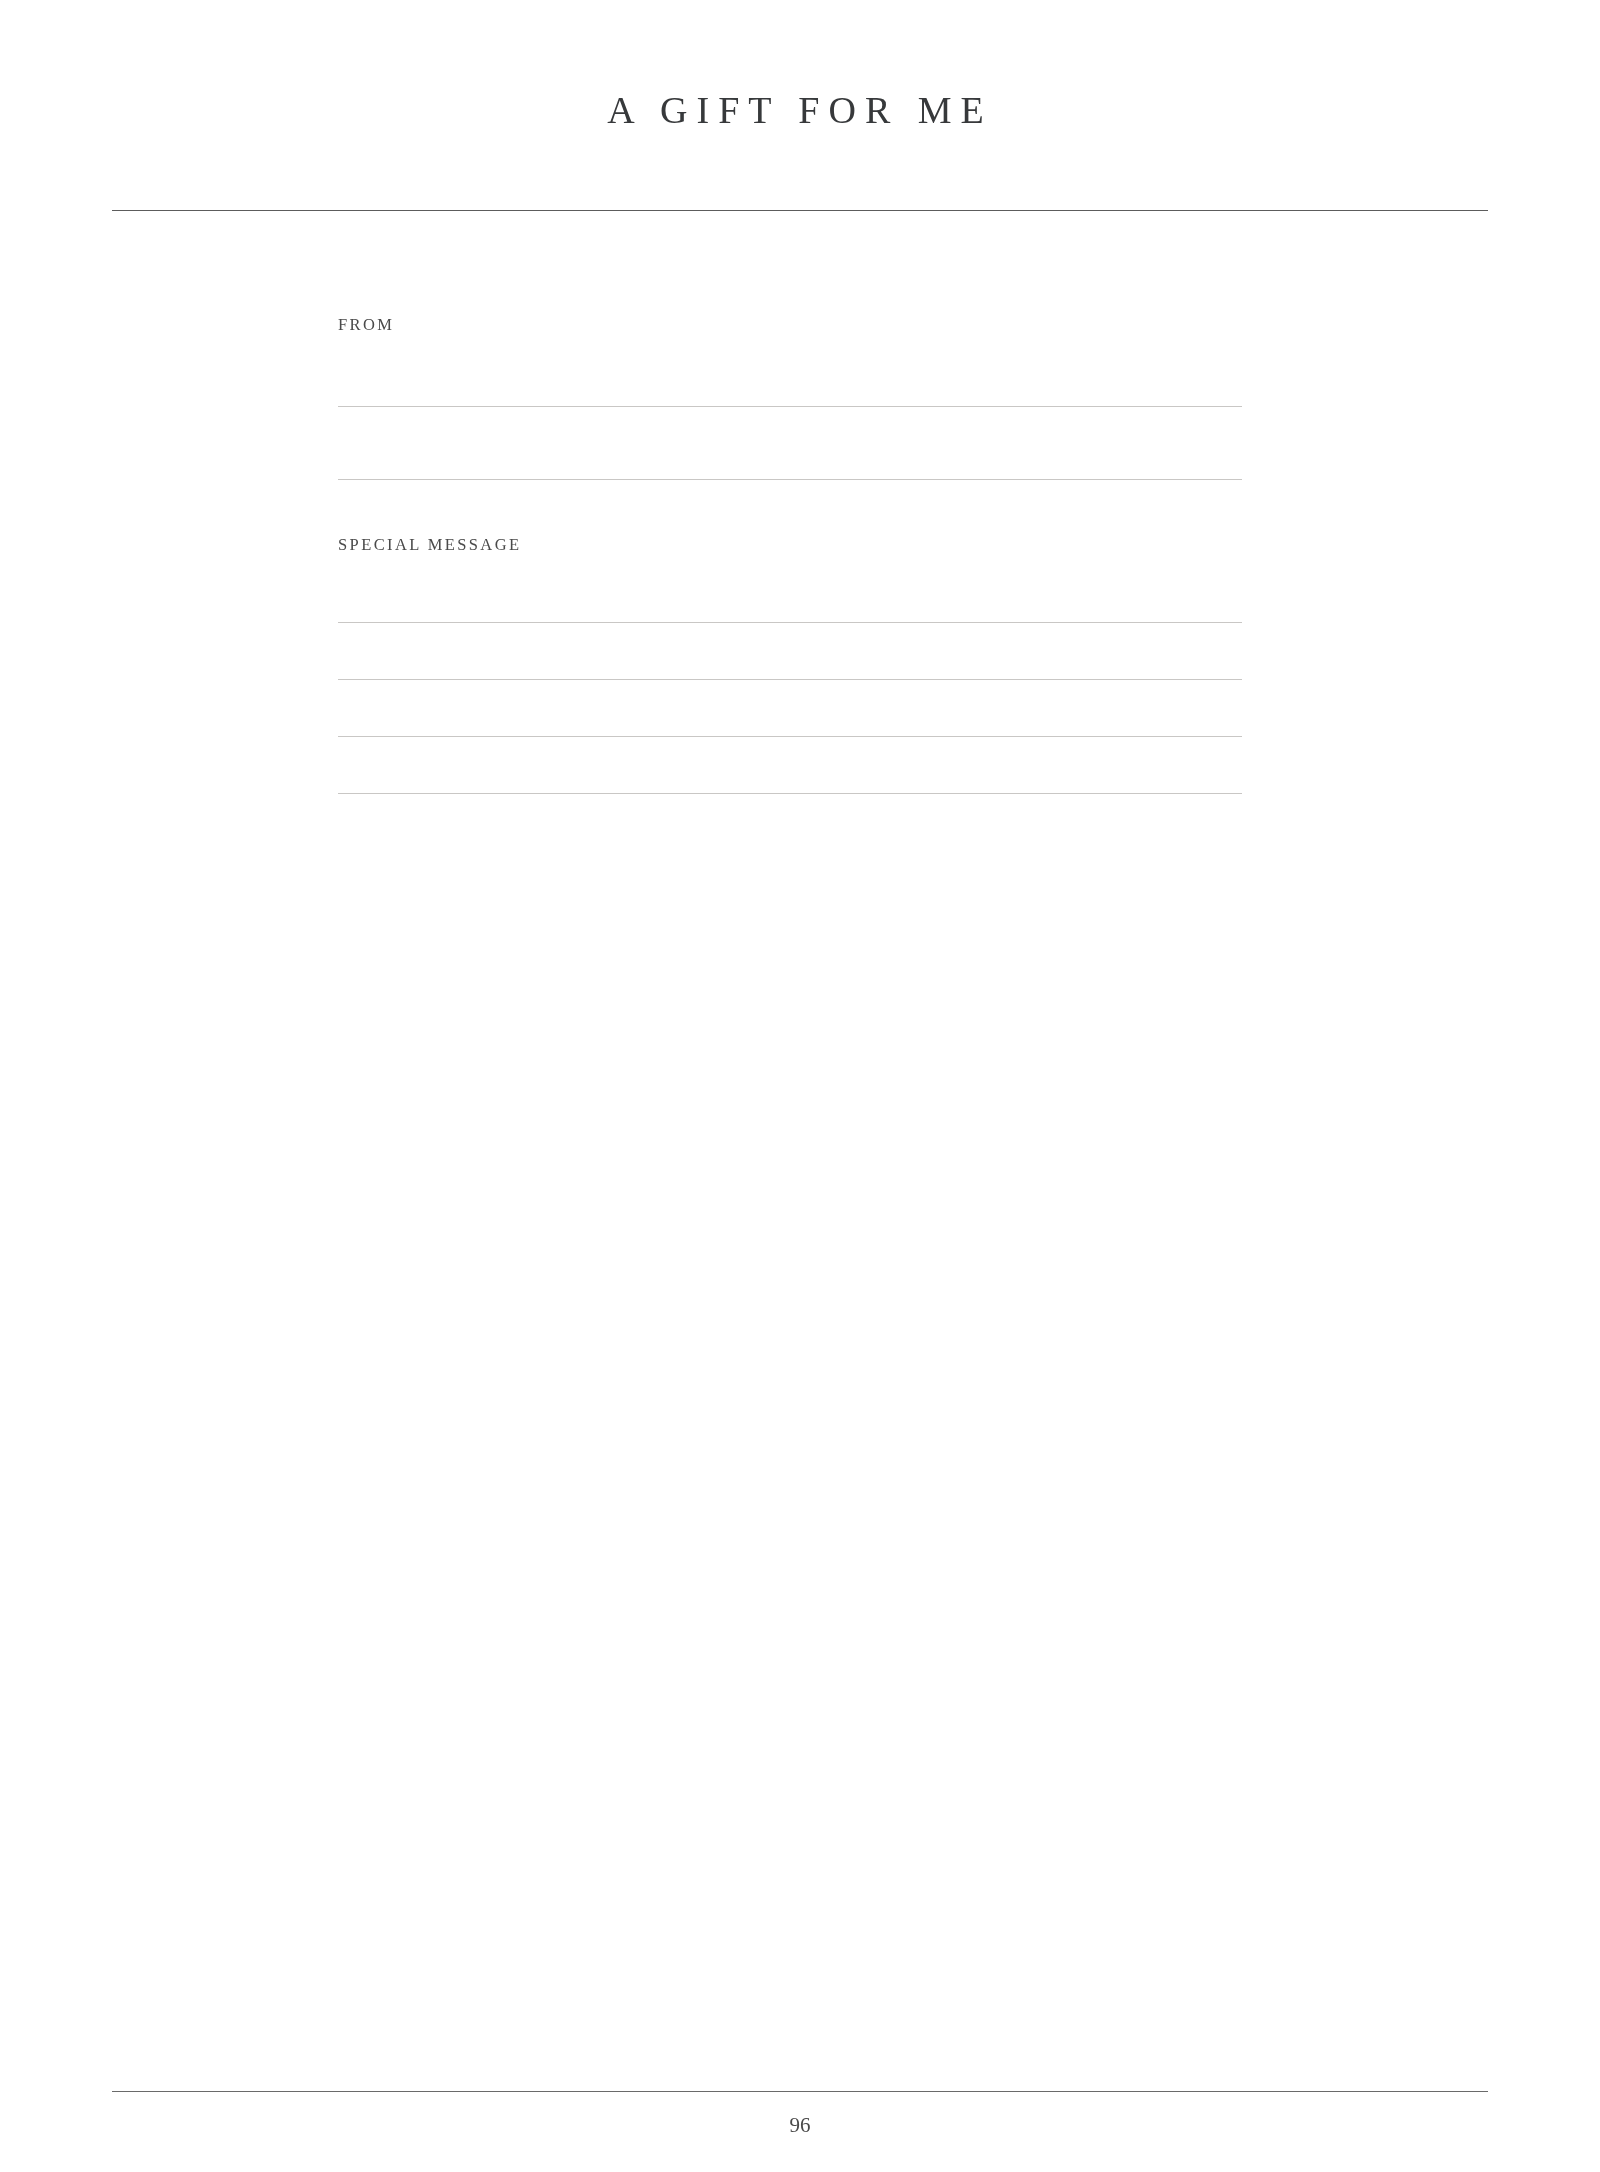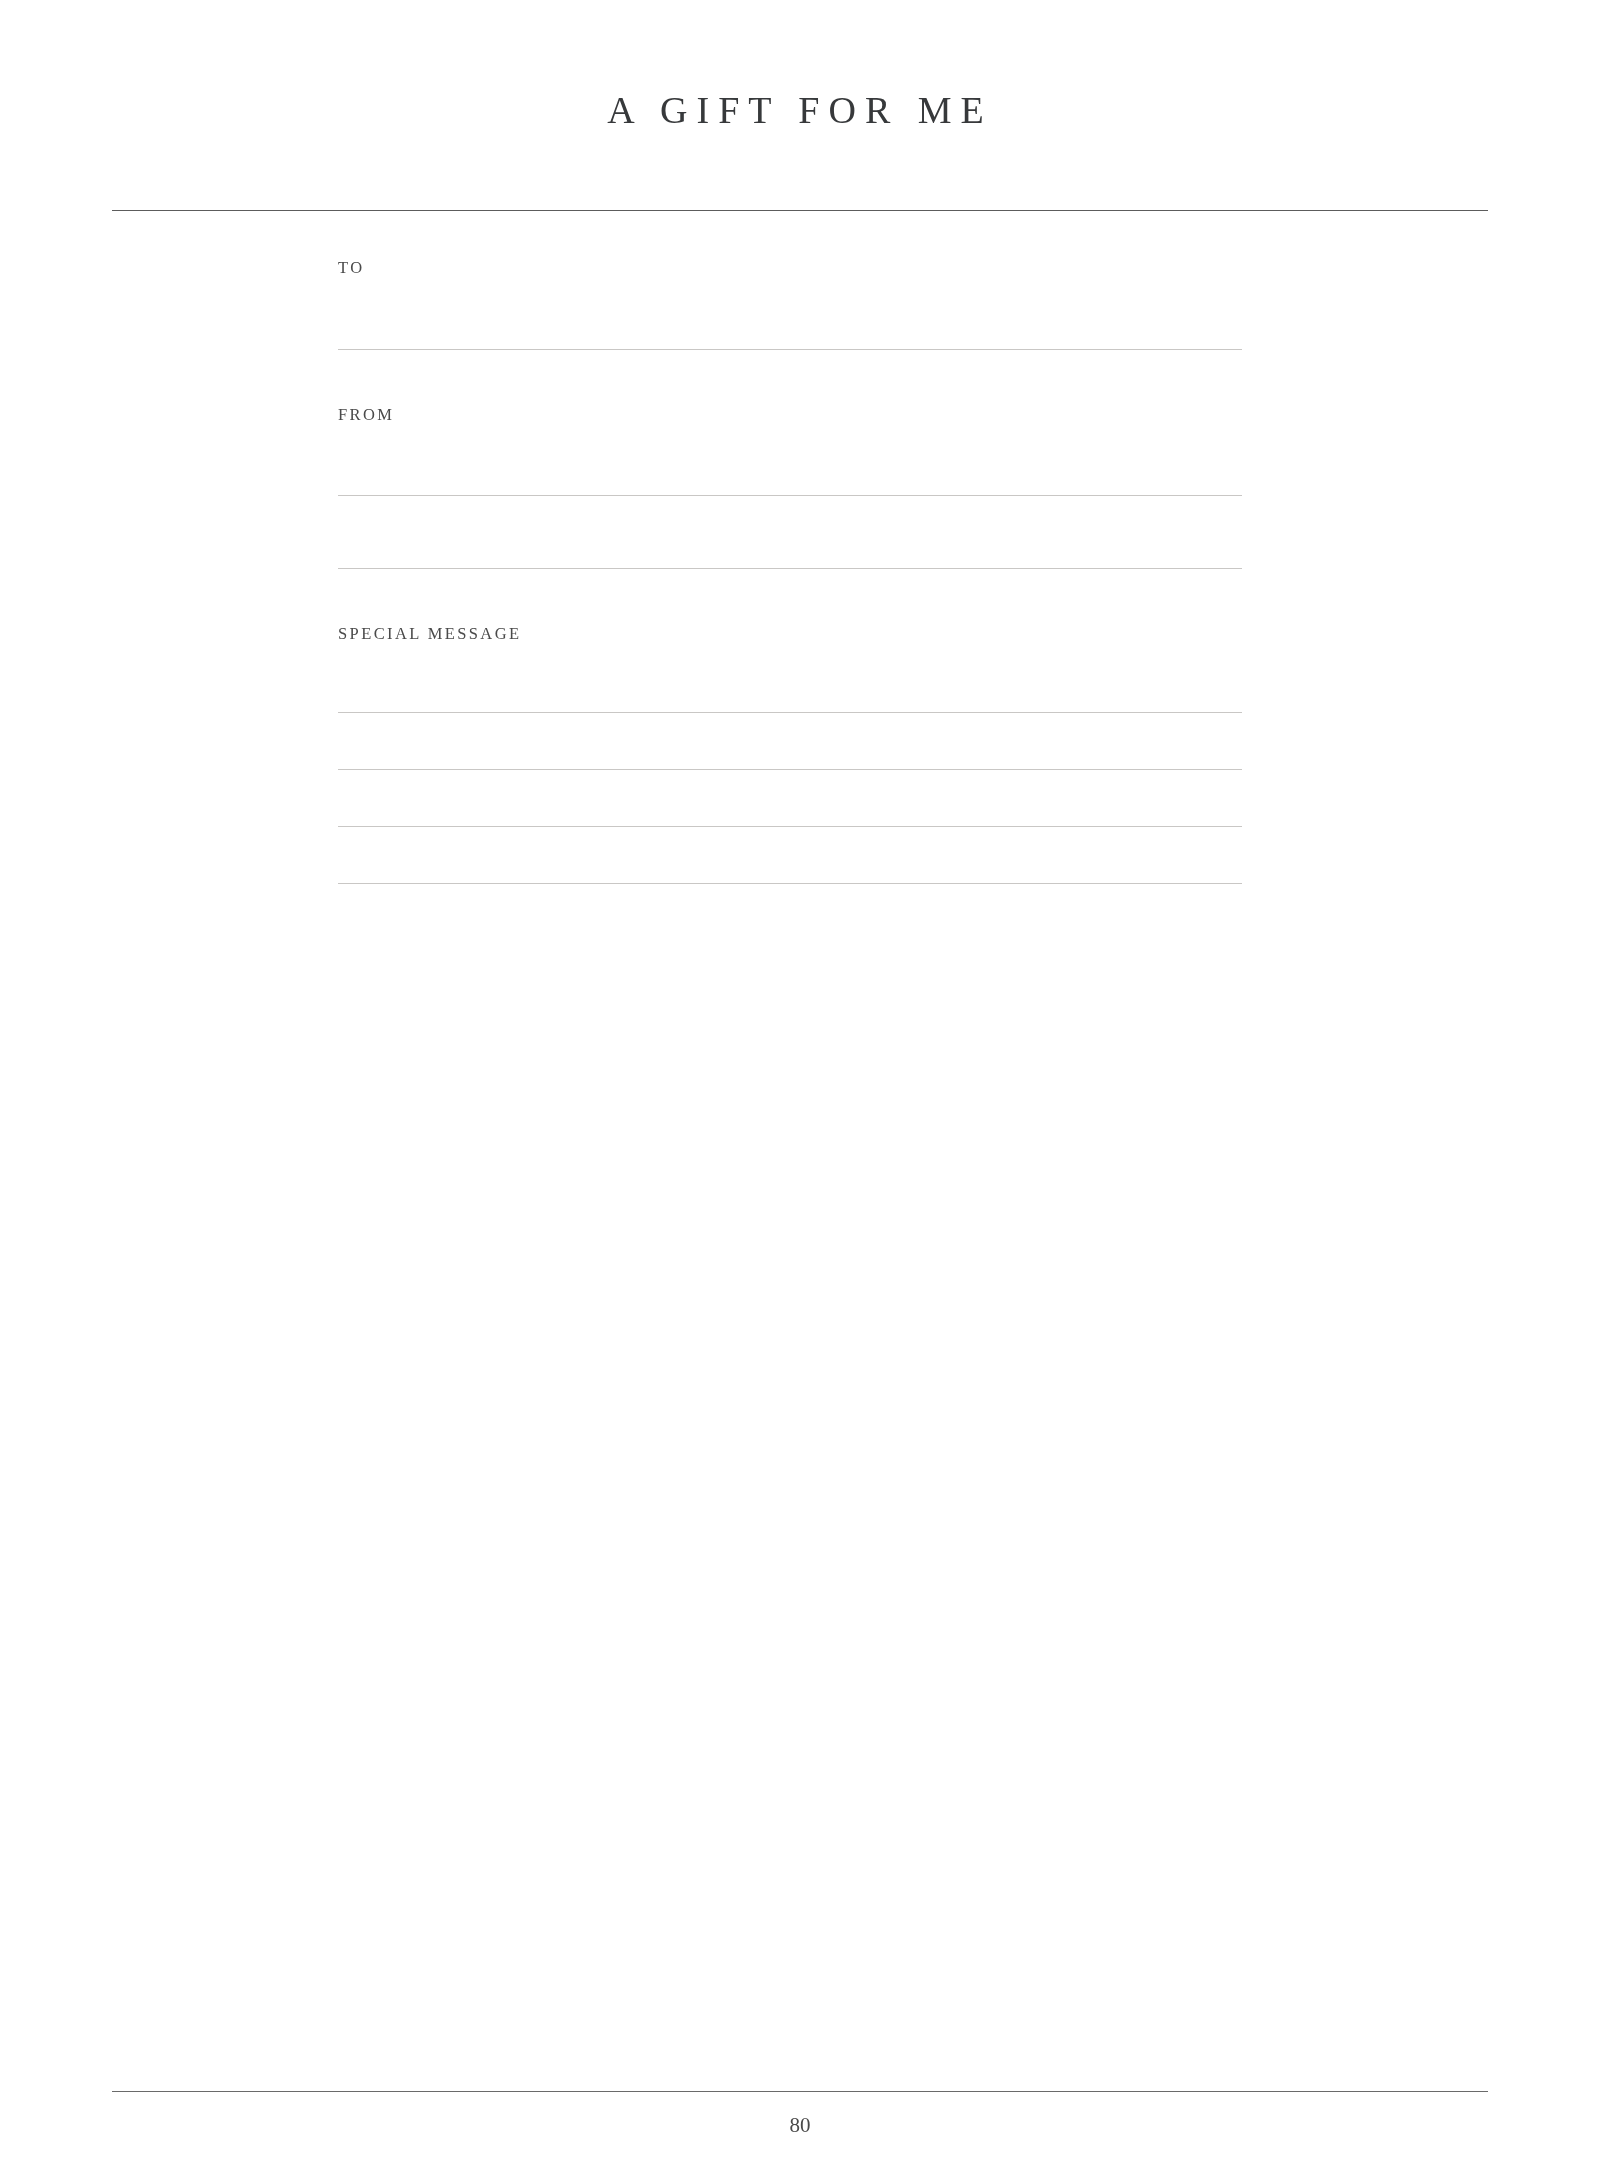--- a/index.html
+++ b/index.html
@@ -122,24 +122,20 @@
 <body>
 
 <div class="page">
 
   <div class="page-title">A GIFT FOR ME</div>
 
   <div class="header-rule"></div>
 
   <div class="form">
 
-    <div class="field field-to">
-      <div class="field-label">TO</div>
-      <div class="field-line"></div>
-    </div>
 
     <div class="field field-from">
       <div class="field-label">FROM</div>
       <div class="field-line"></div>
     </div>
 
     <div class="field field-date">
       <div class="field-line"></div>
     </div>
 
@@ -149,15 +145,15 @@
       <div class="field-line"></div>
       <div class="field-line"></div>
       <div class="field-line"></div>
     </div>
 
   </div>
 
 
   <div class="footer-rule"></div>
 
-  <div class="page-number">80</div>
+  <div class="page-number">96</div>
 
 </div>
 
 </body></html>

